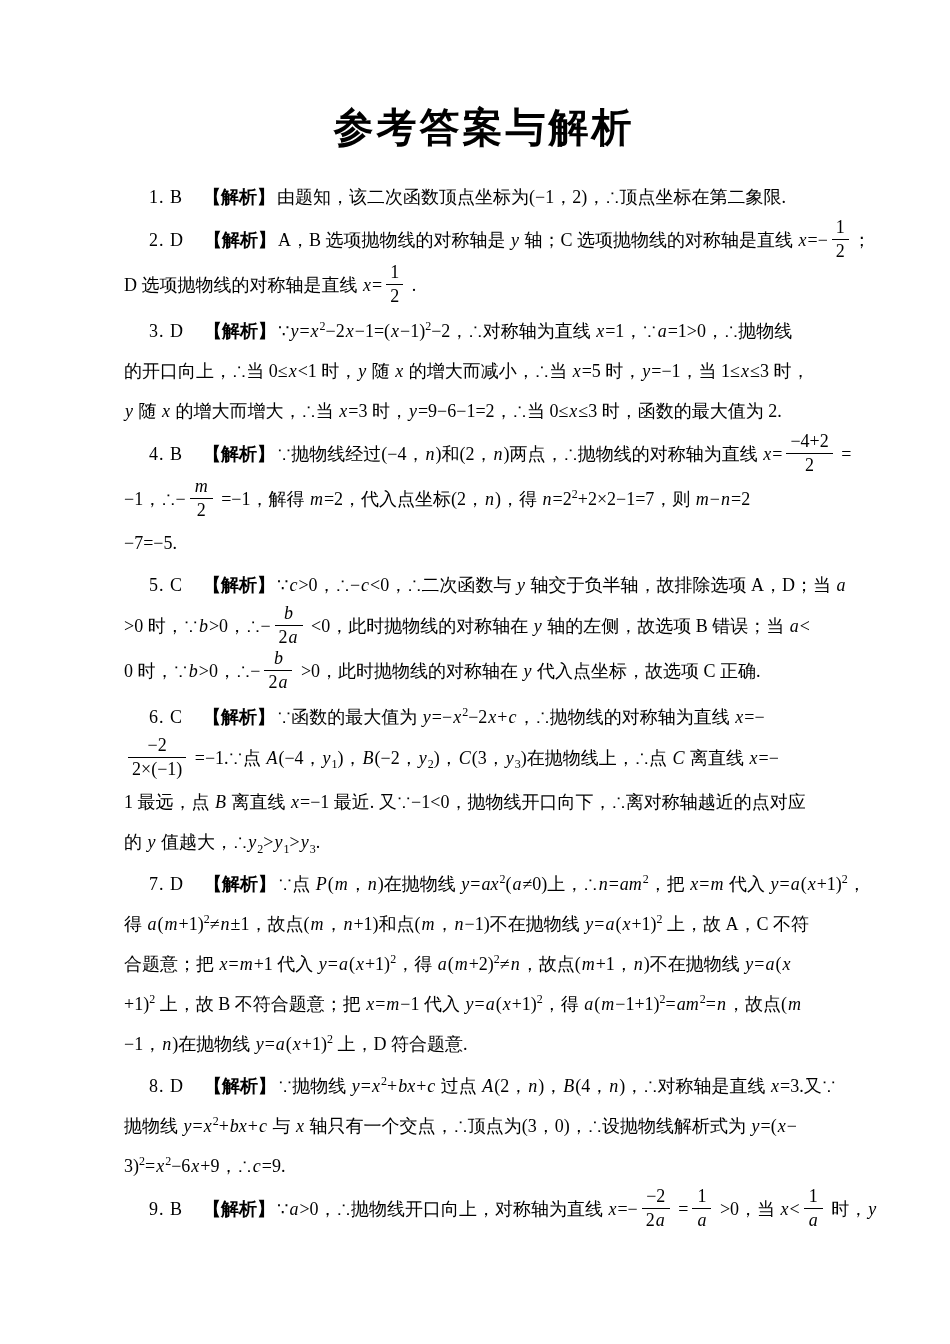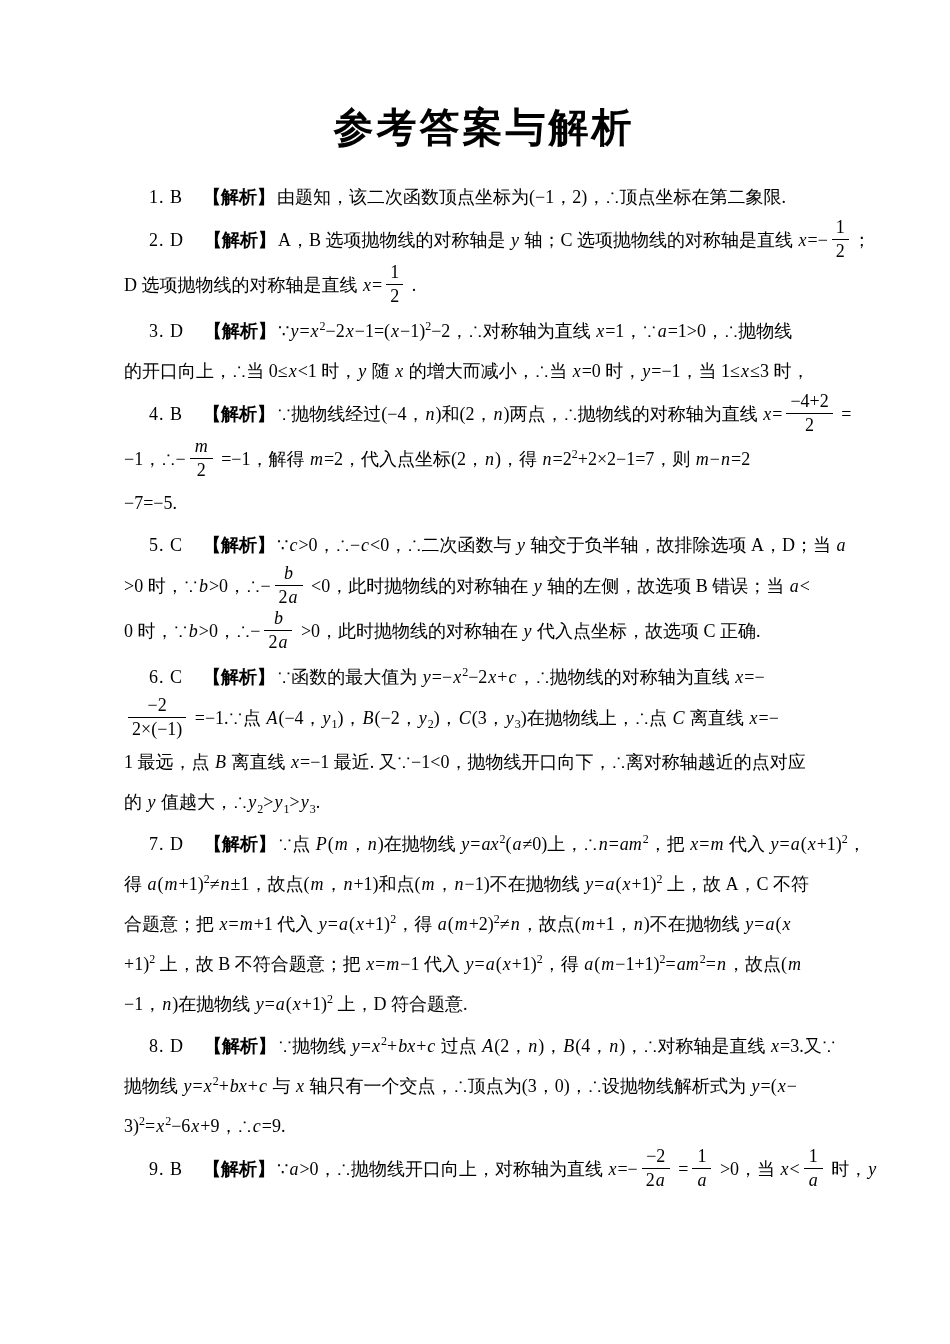--- a/index.html
+++ b/index.html
@@ -78,21 +78,22 @@
   <div class="answers" id="answers">
       <div class="answer">
         <div class="line first"><span class="qlabel">1. B</span><span class="tag">【解析】</span><span>由题知，该二次函数顶点坐标为(−1，2)，∴顶点坐标在第二象限.</span></div>
       </div>
       <div class="answer">
         <div class="line first"><span class="qlabel">2. D</span><span class="tag">【解析】</span><span>A，B 选项抛物线的对称轴是 </span><span class="vi">y</span><span> 轴；C 选项抛物线的对称轴是直线 </span><span class="vi">x</span><span>=−</span><span class="frac"><span class="num"><span>1</span></span><span class="den"><span>2</span></span></span><span>；</span></div>
         <div class="line"><span>D 选项抛物线的对称轴是直线 </span><span class="vi">x</span><span>=</span><span class="frac"><span class="num"><span>1</span></span><span class="den"><span>2</span></span></span><span> .</span></div>
       </div>
       <div class="answer">
         <div class="line first"><span class="qlabel">3. D</span><span class="tag">【解析】</span><span>∵</span><span class="vi">y</span><span>=</span><span class="vi">x</span><sup>2</sup><span>−2</span><span class="vi">x</span><span>−1=(</span><span class="vi">x</span><span>−1)</span><sup>2</sup><span>−2，∴对称轴为直线 </span><span class="vi">x</span><span>=1，∵</span><span class="vi">a</span><span>=1&gt;0，∴抛物线</span></div>
-        <div class="line"><span>的开口向上，∴当 0≤</span><span class="vi">x</span><span>&lt;1 时，</span><span class="vi">y</span><span> 随 </span><span class="vi">x</span><span> 的增大而减小，∴当 </span><span class="vi">x</span><span>=0 时，</span><span class="vi">y</span><span>=−1，当 1≤</span><span class="vi">x</span><span>≤3 时，</span></div>
+        <div class="line"><span>的开口向上，∴当 0≤</span><span class="vi">x</span><span>&lt;1 时，</span><span class="vi">y</span><span> 随 </span><span class="vi">x</span><span> 的增大而减小，∴当 </span><span class="vi">x</span><span>=5 时，</span><span class="vi">y</span><span>=−1，当 1≤</span><span class="vi">x</span><span>≤3 时，</span></div>
+        <div class="line"><span class="vi">y</span><span> 随 </span><span class="vi">x</span><span> 的增大而增大，∴当 </span><span class="vi">x</span><span>=3 时，</span><span class="vi">y</span><span>=9−6−1=2，∴当 0≤</span><span class="vi">x</span><span>≤3 时，函数的最大值为 2.</span></div>
       </div>
       <div class="answer">
         <div class="line first"><span class="qlabel">4. B</span><span class="tag">【解析】</span><span>∵抛物线经过(−4，</span><span class="vi">n</span><span>)和(2，</span><span class="vi">n</span><span>)两点，∴抛物线的对称轴为直线 </span><span class="vi">x</span><span>=</span><span class="frac"><span class="num"><span>−4+2</span></span><span class="den"><span>2</span></span></span><span> =</span></div>
         <div class="line"><span>−1，∴−</span><span class="frac"><span class="num"><span class="vi">m</span></span><span class="den"><span>2</span></span></span><span> =−1，解得 </span><span class="vi">m</span><span>=2，代入点坐标(2，</span><span class="vi">n</span><span>)，得 </span><span class="vi">n</span><span>=2</span><sup>2</sup><span>+2×2−1=7，则 </span><span class="vi">m</span><span>−</span><span class="vi">n</span><span>=2</span></div>
         <div class="line"><span>−7=−5.</span></div>
       </div>
       <div class="answer">
         <div class="line first"><span class="qlabel">5. C</span><span class="tag">【解析】</span><span>∵</span><span class="vi">c</span><span>&gt;0，∴−</span><span class="vi">c</span><span>&lt;0，∴二次函数与 </span><span class="vi">y</span><span> 轴交于负半轴，故排除选项 A，D；当 </span><span class="vi">a</span></div>
         <div class="line"><span>&gt;0 时，∵</span><span class="vi">b</span><span>&gt;0，∴−</span><span class="frac"><span class="num"><span class="vi">b</span></span><span class="den"><span>2</span><span class="vi">a</span></span></span><span> &lt;0，此时抛物线的对称轴在 </span><span class="vi">y</span><span> 轴的左侧，故选项 B 错误；当 </span><span class="vi">a</span><span>&lt;</span></div>
         <div class="line"><span>0 时，∵</span><span class="vi">b</span><span>&gt;0，∴−</span><span class="frac"><span class="num"><span class="vi">b</span></span><span class="den"><span>2</span><span class="vi">a</span></span></span><span> &gt;0，此时抛物线的对称轴在 </span><span class="vi">y</span><span> 代入点坐标，故选项 C 正确.</span></div>

